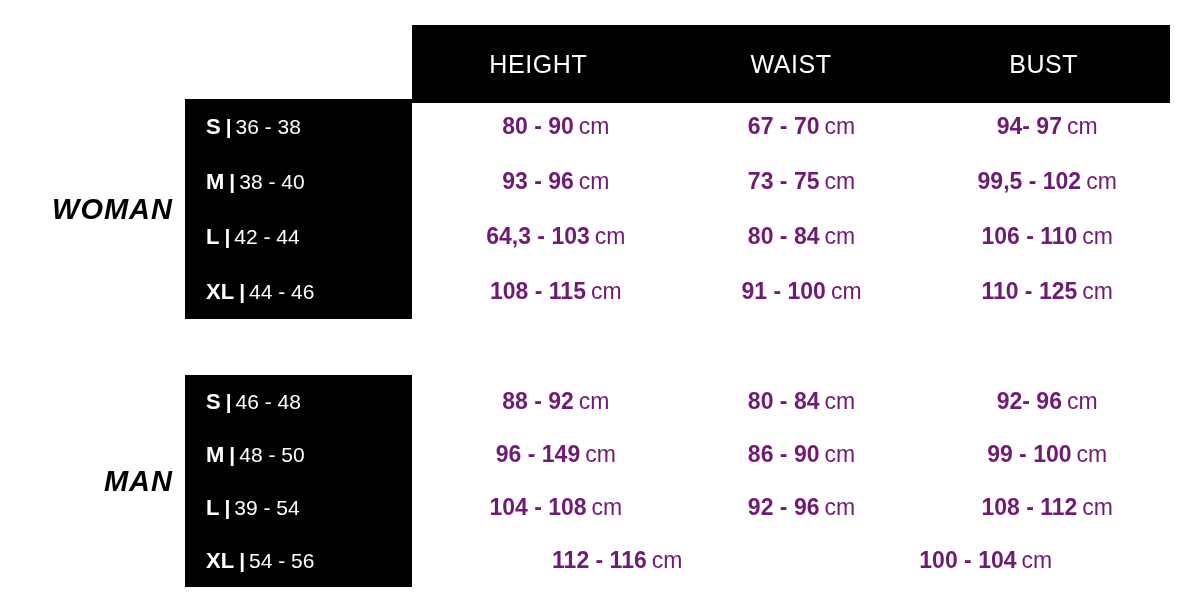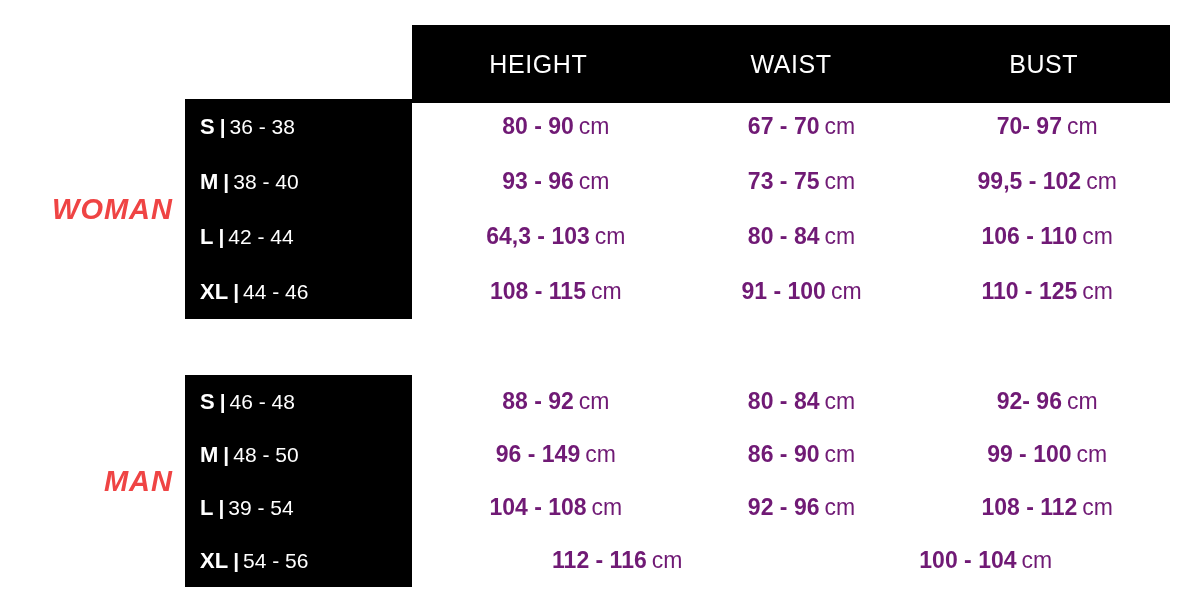--- a/index.html
+++ b/index.html
@@ -65,21 +65,21 @@
     height: 100%;
     display: flex;
     align-items: center;
     justify-content: flex-end;
     padding-right: 12px;
     box-sizing: border-box;
     font-size: 29px;
     font-weight: bold;
     font-style: italic;
     letter-spacing: 1px;
-    color: #ef4444;
+    color: #000000;
   }
 
   .size-band {
     position: absolute;
     left: 185px;
     top: 0;
     width: 227px;
     height: 100%;
     background: #000000;
   }
@@ -95,21 +95,21 @@
   }
   .row {
     flex: 1 1 0;
     display: flex;
     align-items: center;
   }
 
   .size-cell {
     width: 248px;
     box-sizing: border-box;
-    padding-left: 15px;
+    padding-left: 21px;
     color: #ffffff;
     font-size: 21px;
     white-space: nowrap;
   }
   .size-cell .sz {
     font-weight: bold;
     font-size: 22px;
   }
   .size-cell .sep {
     font-weight: bold;
@@ -156,21 +156,21 @@
         <div class="size-cell">
           <span class="sz">S</span><span class="sep">|</span><span class="rng">36 - 38</span>
         </div>
         <div class="meas-cell">
           <span class="val">80 - 90</span><span class="unit">cm</span>
         </div>
         <div class="meas-cell">
           <span class="val">67 - 70</span><span class="unit">cm</span>
         </div>
         <div class="meas-cell">
-          <span class="val">70- 97</span><span class="unit">cm</span>
+          <span class="val">94- 97</span><span class="unit">cm</span>
         </div>
       </div>
 
       <div class="row">
         <div class="size-cell">
           <span class="sz">M</span><span class="sep">|</span><span class="rng">38 - 40</span>
         </div>
         <div class="meas-cell">
           <span class="val">93 - 96</span><span class="unit">cm</span>
         </div>

